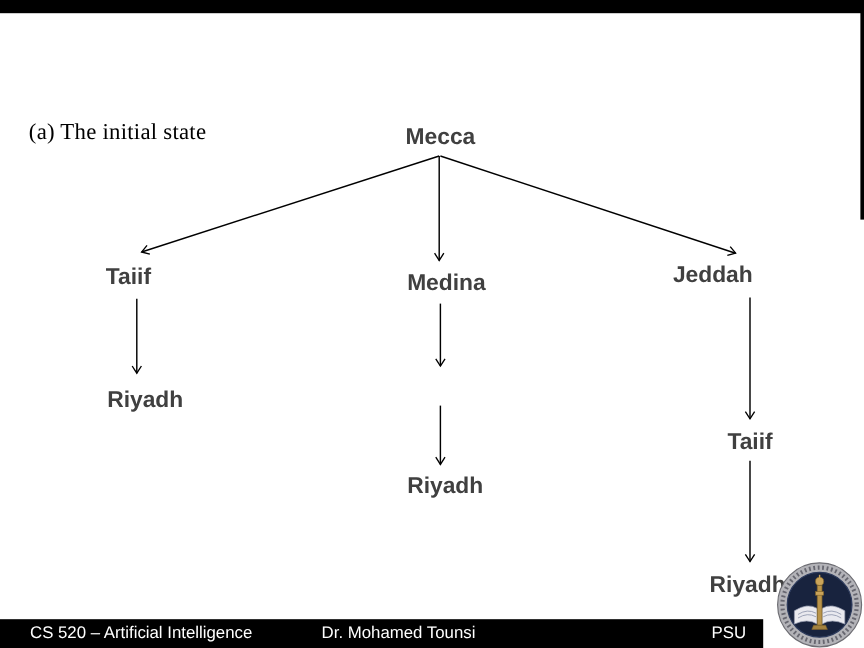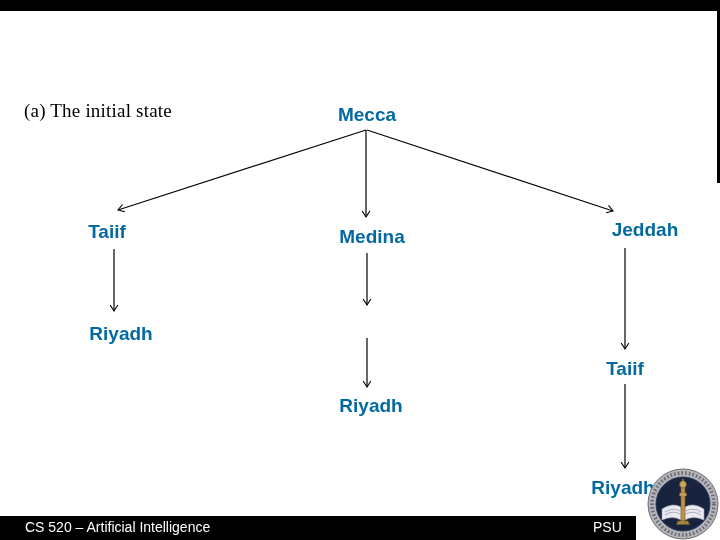--- a/index.html
+++ b/index.html
@@ -29,27 +29,27 @@
     white-space: nowrap;
   }
   #label-a { left: 24px; top: 100px; }
   #label-b { left: 24px; top: 174px; }
 
   .node-label {
     position: absolute;
     transform: translateX(-50%);
     font-family: "Liberation Sans", "DejaVu Sans", sans-serif;
     font-weight: bold;
-    font-size: 19px; color: #0369a1;
+    font-size: 19px; color: #404040;
     white-space: nowrap;
   }
   #node-mecca        { left: 367px; top: 104px; }
   #node-taiif-left   { left: 107px; top: 221px; }
   #node-medina       { left: 372px; top: 226px; text-align: center; }
-  #node-jeddah       { left: 645px; top: 219px; }
+  #node-jeddah       { left: 594px; top: 219px; }
   #node-riyadh-left  { left: 121px; top: 323px; }
   #node-al-qassim    { left: 360px; top: 310px; }
   #node-riyadh-mid   { left: 371px; top: 395px; }
   #node-taiif-right  { left: 625px; top: 358px; }
   #node-riyadh-right { left: 623px; top: 477px; }
 
   svg.edges {
     position: absolute; left: 0; top: 0;
     pointer-events: none;
   }
@@ -105,20 +105,21 @@
       <path d="M114,249 L114,311" marker-end="url(#arrow)"></path>
       <path d="M367,253 L367,305" marker-end="url(#arrow)"></path>
       <path d="M367,338 L367,387" marker-end="url(#arrow)"></path>
       <path d="M625,248 L625,349" marker-end="url(#arrow)"></path>
       <path d="M625,384 L625,468" marker-end="url(#arrow)"></path>
     </g>
   </svg>
 
   <div class="footer-bar"></div>
   <div id="footer-course" class="footer-text">CS 520 – Artificial Intelligence</div>
+  <div id="footer-instructor" class="footer-text">Dr. Mohamed Tounsi</div>
   <div id="footer-institution" class="footer-text">PSU</div>
 
   <svg class="seal" viewBox="0 0 72 72">
     <circle cx="36" cy="36" r="35" fill="#b3b3b8" stroke="#6e6e74" stroke-width="1"></circle>
     <circle cx="36" cy="36" r="31" fill="none" stroke="#4d4d58" stroke-width="3.5" stroke-dasharray="1.5 2.2" opacity="0.75"></circle>
     <circle cx="36" cy="36" r="27" fill="#18233e" stroke="#2c3a5c" stroke-width="1"></circle>
     <g>
       <path d="M15,41 Q26,34 34,39 L34,52 Q26,47 15,52 Z" fill="#e9e9ef" stroke="#9aa0b4" stroke-width="0.6"></path>
       <path d="M57,41 Q46,34 38,39 L38,52 Q46,47 57,52 Z" fill="#e9e9ef" stroke="#9aa0b4" stroke-width="0.6"></path>
       <path d="M18,44 Q26,39 33,43 M18,47 Q26,42 33,46 M54,44 Q46,39 39,43 M54,47 Q46,42 39,46" fill="none" stroke="#8f96ad" stroke-width="0.7"></path>

